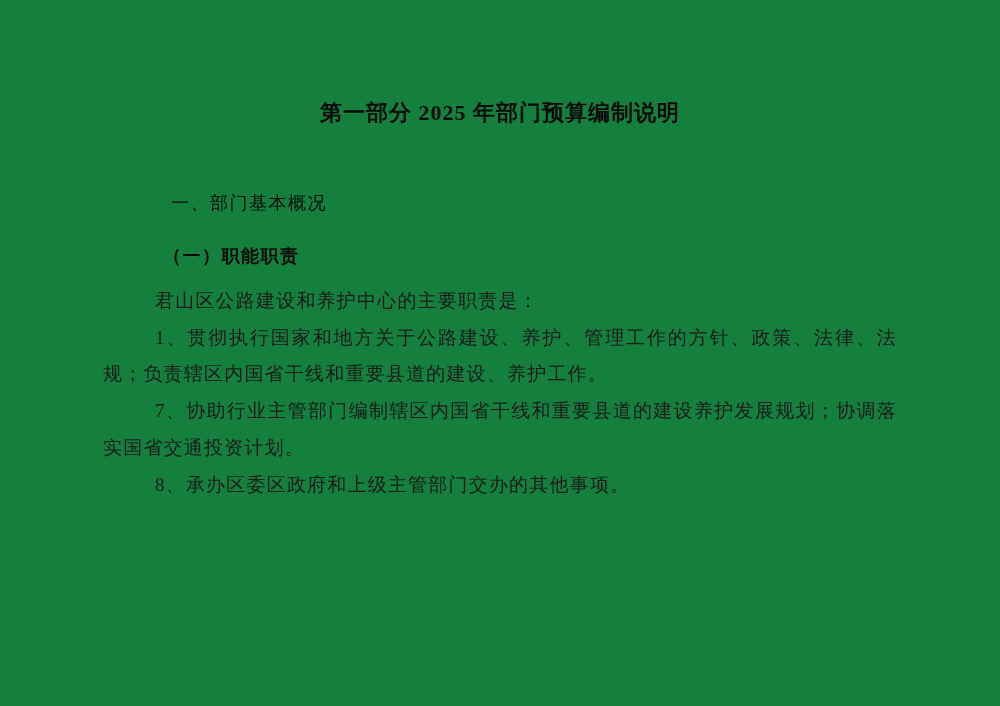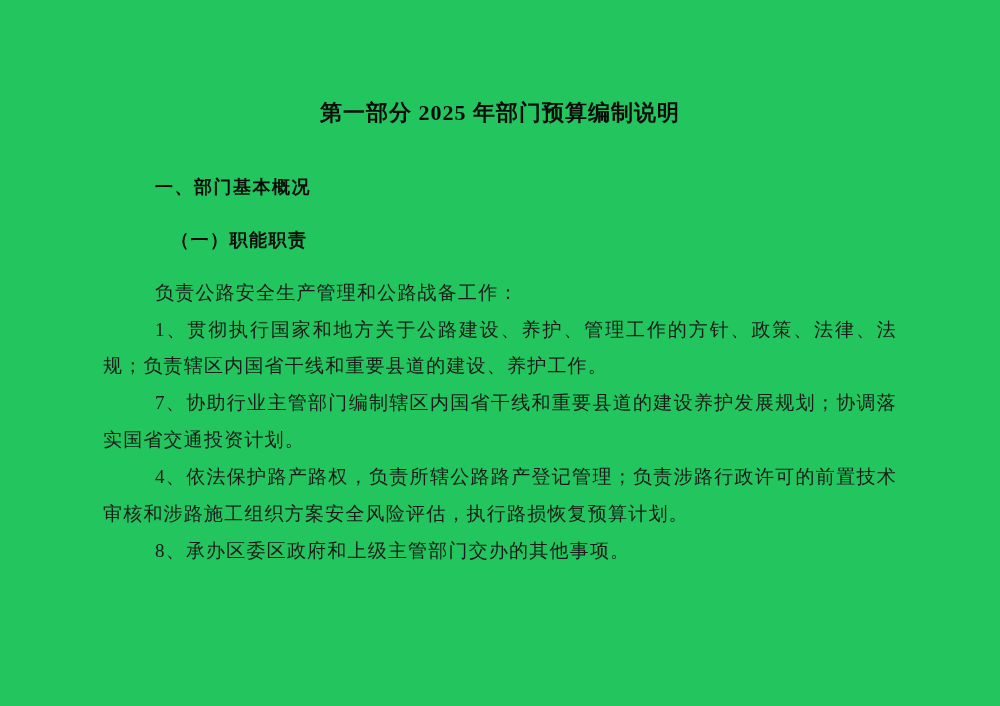--- a/index.html
+++ b/index.html
@@ -8,21 +8,21 @@
     height: 706px;
     background: #ffffff;
     position: relative;
     overflow: hidden;
     font-family: "Liberation Serif", serif;
     color: #111111;
   }
   .page {
     position: absolute;
     inset: 0;
-    background: #22c55e;
+    background: #15803d;
   }
   .doc {
     position: absolute;
     left: 103px;
     top: 95px;
     width: 794px;
     line-height: 36.9px;
   }
   .title {
     margin: 0;
@@ -31,31 +31,31 @@
     text-align: center;
     letter-spacing: 1px;
     line-height: 36.9px;
     font-family: "Liberation Serif", serif;
     color: #0a0a0a;
   }
   .blank-line {
     height: 36.9px;
   }
   .section-heading {
-    margin: 0;
+    margin: 16px;
     font-size: 18px;
-    font-weight: bold;
+    font-weight: normal;
     letter-spacing: 1.5px;
     line-height: 36.9px;
     text-indent: 52px;
     font-family: "Liberation Sans", sans-serif;
     color: #0a0a0a;
   }
   .subsection-heading {
-    margin: 16px;
+    margin: 8px;
     font-size: 18px;
     font-weight: bold;
     letter-spacing: 1.5px;
     line-height: 36.9px;
     text-indent: 52px;
     font-family: "Liberation Serif", serif;
     color: #0a0a0a;
   }
   .para {
     margin: 0;
@@ -76,25 +76,24 @@
   <div class="doc">
 
     <h1 class="title">第一部分 2025 年部门预算编制说明</h1>
 
     <div class="blank-line"></div>
 
     <h2 class="section-heading">一、部门基本概况</h2>
 
     <h3 class="subsection-heading">（一）职能职责</h3>
 
-    <p class="para">负责公路安全生产管理和公路战备工作：</p>
+    <p class="para">君山区公路建设和养护中心的主要职责是：</p>
 
     <p class="para">1、贯彻执行国家和地方关于公路建设、养护、管理工作的方针、政策、法律、法规；负责辖区内国省干线和重要县道的建设、养护工作。</p>
 
 
     <p class="para">7、协助行业主管部门编制辖区内国省干线和重要县道的建设养护发展规划；协调落实国省交通投资计划。</p>
 
-    <p class="para">4、依法保护路产路权，负责所辖公路路产登记管理；负责涉路行政许可的前置技术审核和涉路施工组织方案安全风险评估，执行路损恢复预算计划。</p>
 
     <p class="para">8、承办区委区政府和上级主管部门交办的其他事项。</p>
 
   </div>
 </div>
 
 </body></html>

